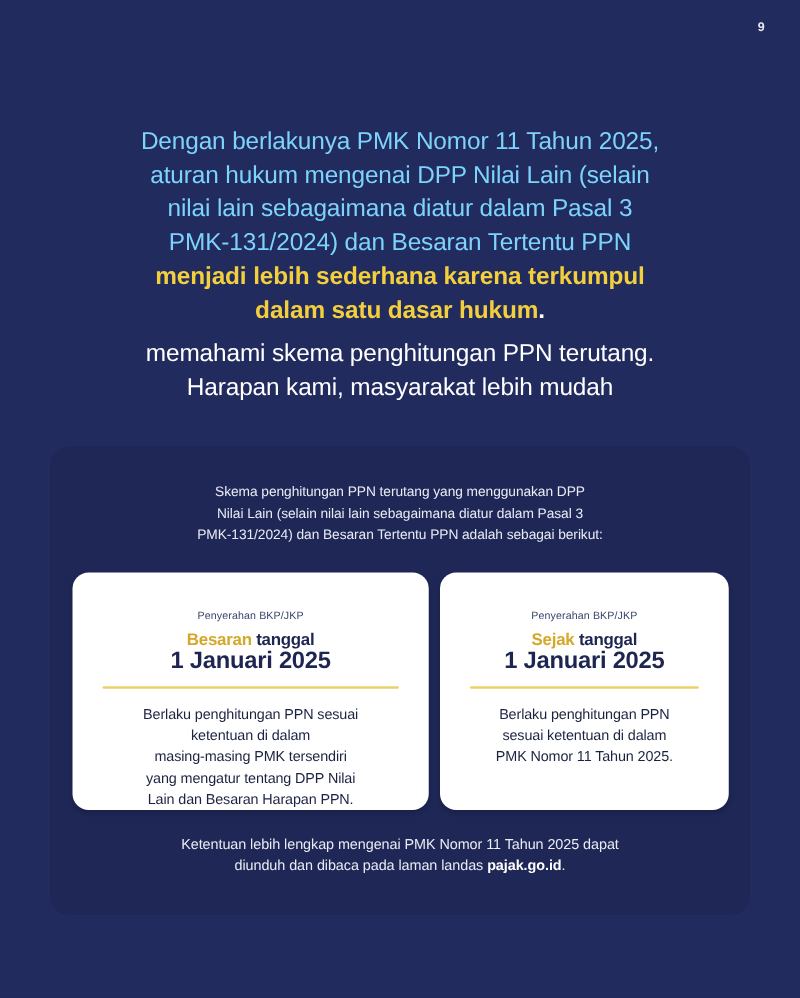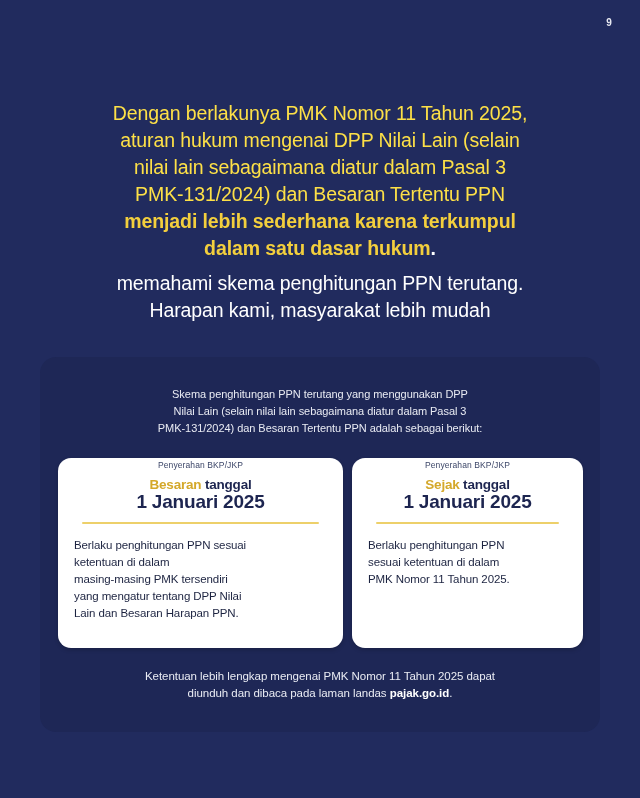--- a/index.html
+++ b/index.html
@@ -33,21 +33,21 @@
 
   
   .hero {
     position: absolute;
     top: 100px;
     left: 50px;
     width: 540px;
     text-align: center;
   }
   .hero-line {
-    color: #fde047;
+    color: #7dd3fc;
     font-size: 19.5px;
     line-height: 27px;
     letter-spacing: -0.1px;
   }
   .hero-line.gold {
     color: #f3cf3d;
     font-weight: 700;
   }
   .hero-line.gold .tail {
     color: #ffffff;
@@ -88,21 +88,21 @@
     letter-spacing: -0.05px;
   }
 
   
   .card {
     position: absolute;
     top: 458px;
     background: #ffffff;
     border-radius: 13px;
     box-sizing: border-box;
-    padding: 0 16px 12px;
+    padding: 27px 16px 12px;
     box-shadow: 0 2px 4px rgba(0,0,0,0.18);
   }
   .card-left {
     left: 58px;
     width: 285px;
     height: 190px;
   }
   .card-right {
     left: 352px;
     width: 231px;
@@ -135,20 +135,21 @@
     line-height: 18px;
     letter-spacing: -0.2px;
   }
   .card-divider {
     height: 2px;
     background: #edd06a;
     border-radius: 2px;
     margin: 11px 8px 13px;
   }
   .card-body {
+    text-align: center;
     color: #1c2340;
     font-size: 11.5px;
     line-height: 17px;
     letter-spacing: -0.1px;
   }
 
   
   .footer {
     position: absolute;
     left: 60px;

